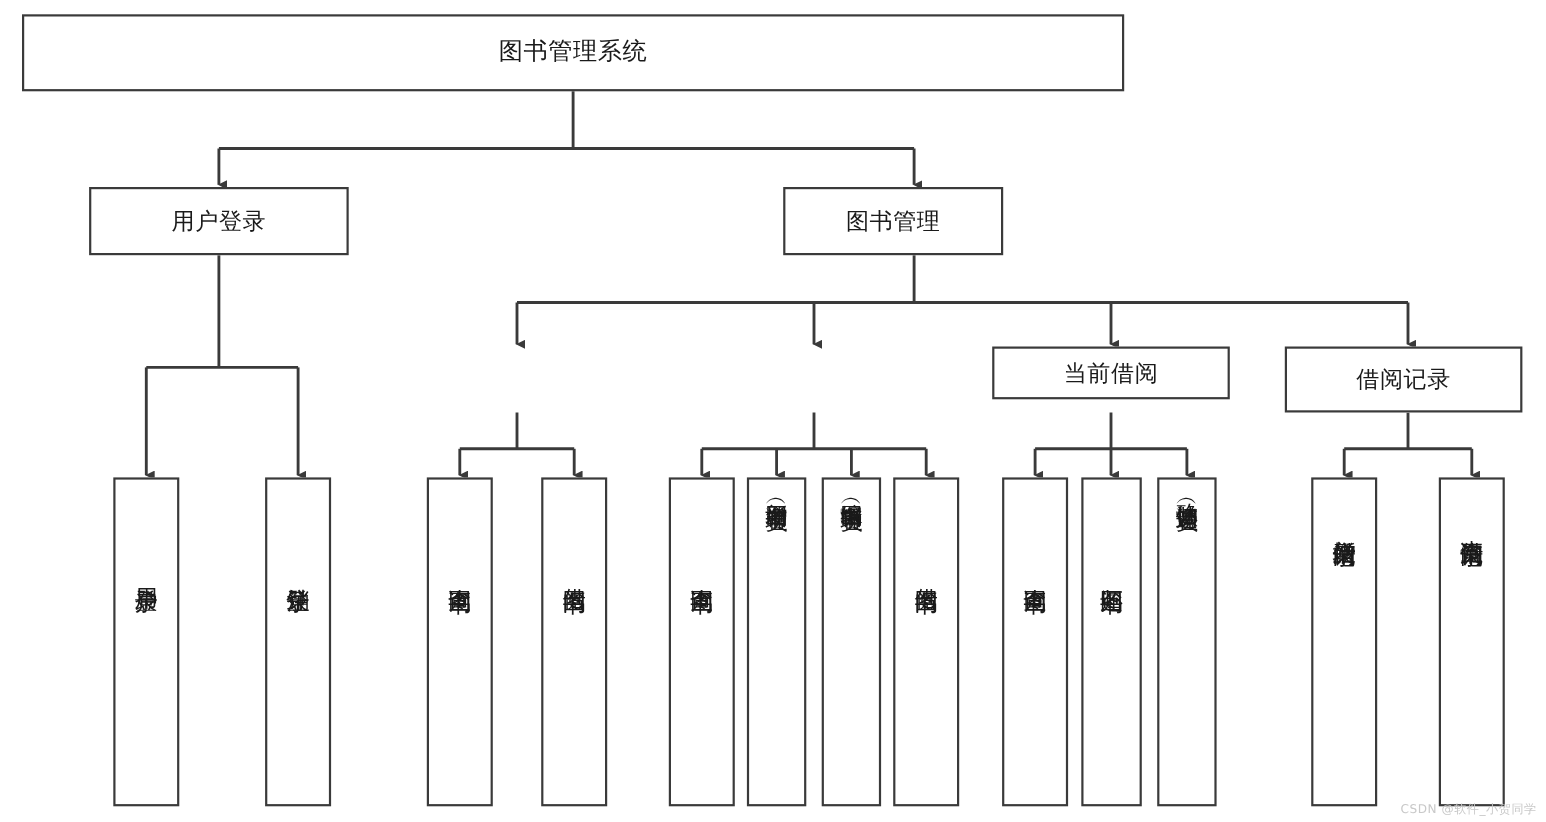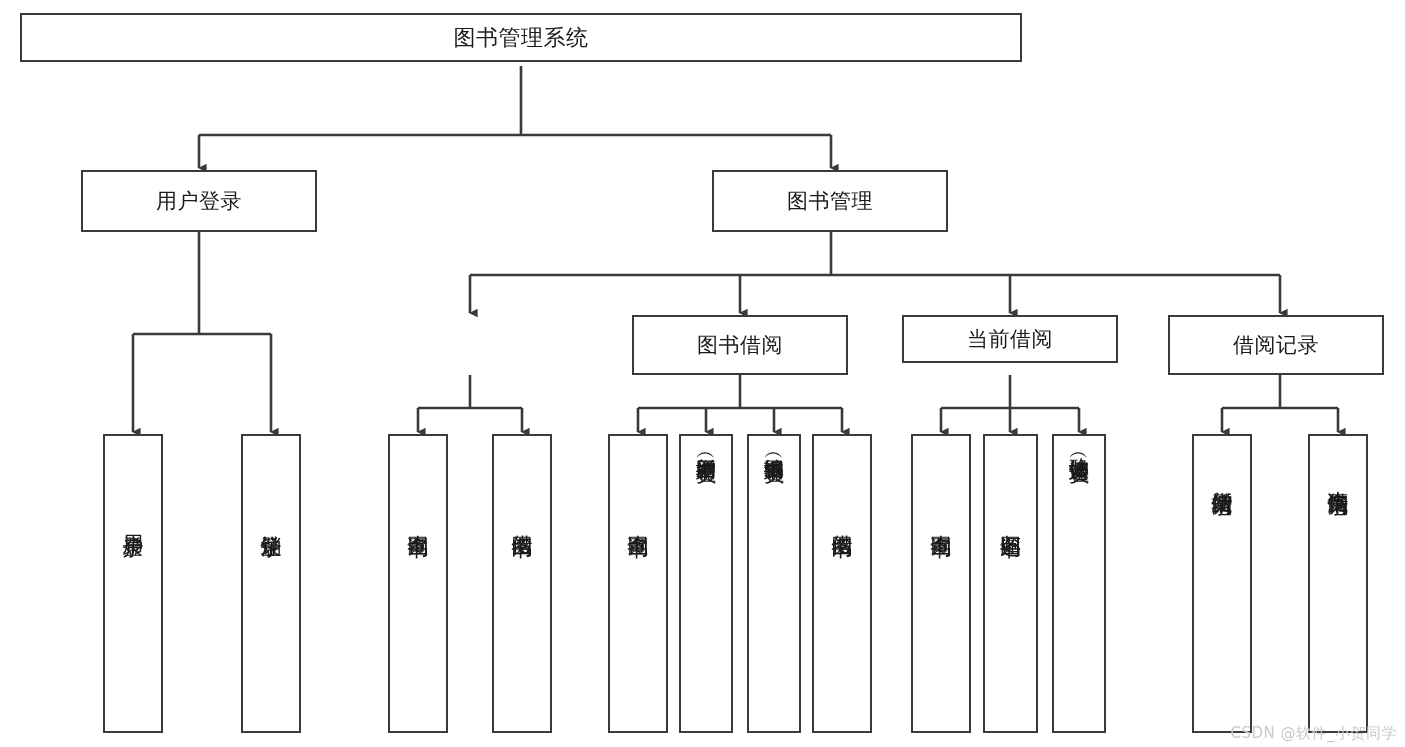--- a/index.html
+++ b/index.html
@@ -62,21 +62,21 @@
     letter-spacing: 1px;
     white-space: nowrap;
   }
   .node.vert.tall-text .node-label {
     font-size: 20px;
   }
   #watermark {
     position: absolute;
     right: 8px;
     bottom: 4px;
-    font-size: 15px;
+    font-size: 11px;
     color: #c9c9c9;
     letter-spacing: 0.5px;
     white-space: nowrap;
     font-family: "DejaVu Sans", "Liberation Sans", sans-serif;
   }
 </style>
 </head>
 <body>
 
 <div id="diagram-root">
@@ -124,34 +124,31 @@
       <path d="M1010,408 L1010,432" marker-end="url(#arrowhead)"></path>
       <path d="M1079,408 L1079,432" marker-end="url(#arrowhead)"></path>
 
       <path d="M1280,375 L1280,408"></path>
       <path d="M1222,408 L1338,408"></path>
       <path d="M1222,408 L1222,432" marker-end="url(#arrowhead)"></path>
       <path d="M1338,408 L1338,432" marker-end="url(#arrowhead)"></path>
     </g>
   </svg>
 
-  <div class="node horiz root" style="left:20px; top:13px; width:1002px; height:49px;">
+  <div class="node horiz root" style="left:20px; top:13px; width:1002px; height:70px;">
     <span class="node-label">图书管理系统</span>
   </div>
 
   <div class="node horiz" style="left:81px; top:170px; width:236px; height:62px;">
     <span class="node-label">用户登录</span>
   </div>
-  <div class="node horiz" style="left:712px; top:170px; width:236px; height:62px;">
+  <div class="node horiz" style="left:712px; top:170px; width:200px; height:62px;">
     <span class="node-label">图书管理</span>
   </div>
 
-  <div class="node horiz" style="left:632px; top:315px; width:216px; height:60px;">
-    <span class="node-label">图书借阅</span>
-  </div>
   <div class="node horiz" style="left:902px; top:315px; width:216px; height:48px;">
     <span class="node-label">当前借阅</span>
   </div>
   <div class="node horiz" style="left:1156px; top:315px; width:216px; height:60px;margin-left:12px;">
     <span class="node-label">借阅记录</span>
   </div>
 
   <div class="node vert" style="left:103px; top:434px; width:60px; height:299px; padding-top:82px;">
     <span class="node-label">用户登录</span>
   </div>

